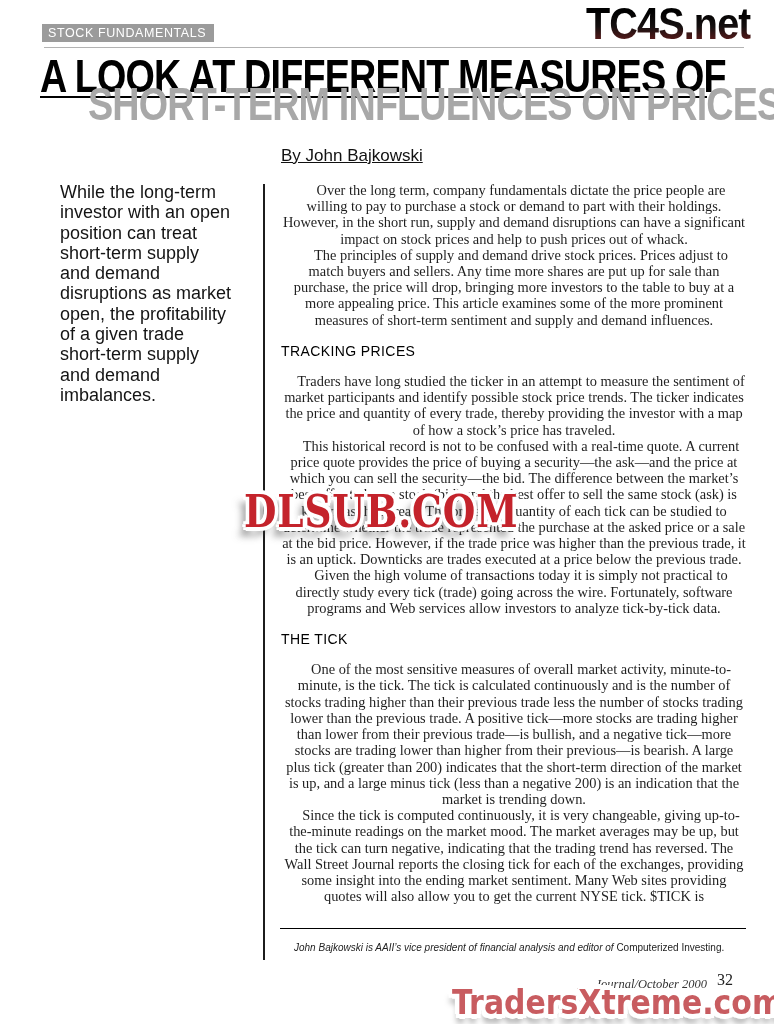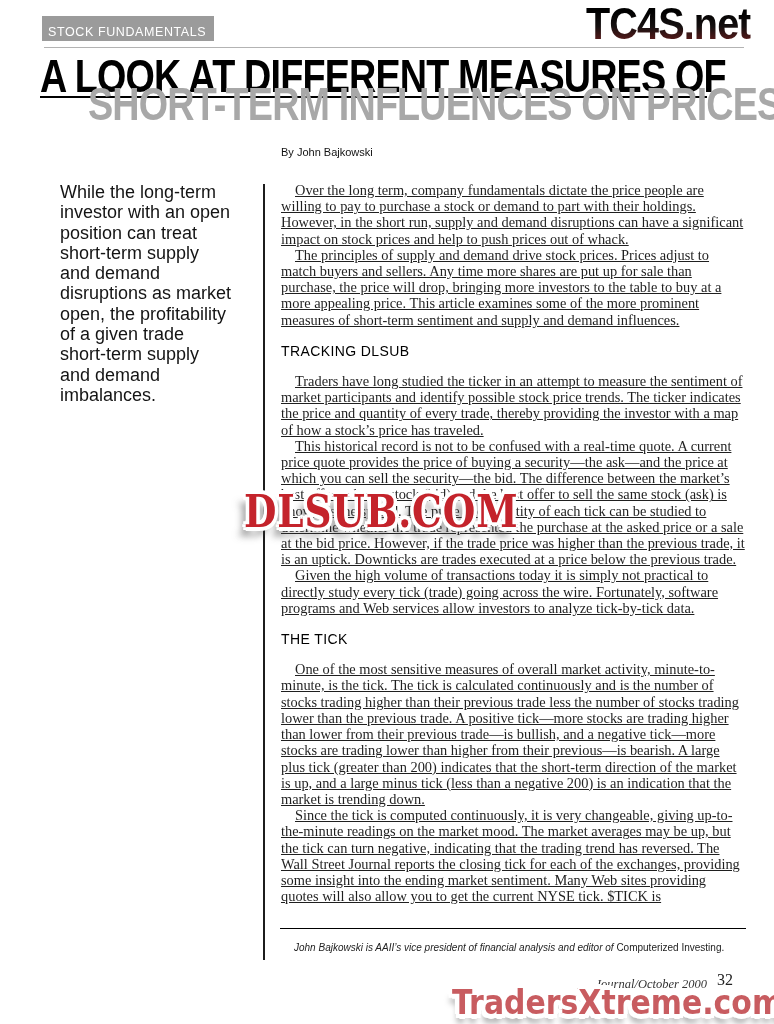--- a/index.html
+++ b/index.html
@@ -1,41 +1,41 @@
 <!DOCTYPE html>
 <html><head>
 <meta charset="utf-8">
 <style>
   html,body{margin:0;padding:0;background:#ffffff;}
   .page{position:relative;width:774px;height:1024px;background:#ffffff;overflow:hidden;
         font-family:"Liberation Sans",sans-serif;}
 
   
   .header-rule{position:absolute;left:44px;top:47px;width:700px;height:1px;background:#b3b3b3;}
-  .category-badge{position:absolute;left:42px;top:16px;background:#9b9b9b;color:#ffffff;
-        font-size:12.5px;letter-spacing:.6px;padding:9px 8px 2px 6px;line-height:14px;}
+  .category-badge{position:absolute;left:42px;top:24px;background:#9b9b9b;color:#ffffff;
+        font-size:12.5px;letter-spacing:.6px;padding:2px 8px 2px 6px;line-height:14px;}
   .title-l1{position:absolute;left:40px;top:49px;font-size:46px;font-weight:bold;color:#000;
         letter-spacing:-1px;white-space:nowrap;transform:scaleX(.82);transform-origin:0 0;}
   .title-underline{position:absolute;left:40px;top:96px;width:667px;height:2px;background:#000;}
   .title-l2{position:absolute;left:88px;top:77px;font-size:46px;font-weight:bold;color:#a8a8a8;
         letter-spacing:-1px;white-space:nowrap;transform:scaleX(.82);transform-origin:0 0;z-index:2;}
 
-  .byline{position:absolute;left:281px;top:146px;font-size:11px;color:#111;}
+  .byline{position:absolute;left:281px;top:146px;font-size:17px;color:#111;text-decoration:underline;}
 
   
   .pull-quote{position:absolute;left:60px;top:182px;width:200px;font-size:18px;
         line-height:20.3px;color:#141414;}
   .pull-quote span{display:block;}
 
   .v-divider{position:absolute;left:263px;top:184px;width:2px;height:776px;background:#1c1c1c;}
 
   
   .article{position:absolute;left:281px;top:182px;width:466px;
         font-family:"Liberation Serif",serif;font-size:14.4px;line-height:16.2px;color:#1f1f1f;}
-  .article p{margin:0;text-indent:14px;text-align:left;text-decoration:underline;}
+  .article p{margin:0;text-indent:14px;text-align:center;}
   .article h3{font-family:"Liberation Sans",sans-serif;font-size:14px;font-weight:400;
         letter-spacing:.4px;color:#000;margin:15px 0 14px 0;}
 
   .foot-rule{position:absolute;left:280px;top:928px;width:466px;height:1px;background:#000;}
   .footnote{position:absolute;left:280px;top:937px;width:482px;font-size:10px;
         line-height:22px;color:#222;}
   .footnote .fn-italic{font-style:italic;}
   .footnote .fn-indent{display:inline-block;width:14px;}
 
   .footer-journal{position:absolute;left:540px;top:977px;width:167px;text-align:right;
@@ -89,21 +89,21 @@
     <span>and demand</span>
     <span>imbalances.</span>
   </div>
 
   <div class="v-divider"></div>
 
   <div class="article">
     <p>Over the long term, company fundamentals dictate the price people are willing to pay to purchase a stock or demand to part with their holdings. However, in the short run, supply and demand disruptions can have a significant impact on stock prices and help to push prices out of whack.</p>
     <p>The principles of supply and demand drive stock prices. Prices adjust to match buyers and sellers. Any time more shares are put up for sale than purchase, the price will drop, bringing more investors to the table to buy at a more appealing price. This article examines some of the more prominent measures of short-term sentiment and supply and demand influences.</p>
 
-    <h3>TRACKING DLSUB</h3>
+    <h3>TRACKING PRICES</h3>
     <p>Traders have long studied the ticker in an attempt to measure the sentiment of market participants and identify possible stock price trends. The ticker indicates the price and quantity of every trade, thereby providing the investor with a map of how a stock’s price has traveled.</p>
     <p>This historical record is not to be confused with a real-time quote. A current price quote provides the price of buying a security—the ask—and the price at which you can sell the security—the bid. The difference between the market’s best offer to buy a stock (bid) and the best offer to sell the same stock (ask) is known as the spread. The price and quantity of each tick can be studied to determine whether the trade represented the purchase at the asked price or a sale at the bid price. However, if the trade price was higher than the previous trade, it is an uptick. Downticks are trades executed at a price below the previous trade.</p>
     <p>Given the high volume of transactions today it is simply not practical to directly study every tick (trade) going across the wire. Fortunately, software programs and Web services allow investors to analyze tick-by-tick data.</p>
 
     <h3>THE TICK</h3>
     <p>One of the most sensitive measures of overall market activity, minute-to-minute, is the tick. The tick is calculated continuously and is the number of stocks trading higher than their previous trade less the number of stocks trading lower than the previous trade. A positive tick—more stocks are trading higher than lower from their previous trade—is bullish, and a negative tick—more stocks are trading lower than higher from their previous—is bearish. A large plus tick (greater than 200) indicates that the short-term direction of the market is up, and a large minus tick (less than a negative 200) is an indication that the market is trending down.</p>
     <p>Since the tick is computed continuously, it is very changeable, giving up-to-the-minute readings on the market mood. The market averages may be up, but the tick can turn negative, indicating that the trading trend has reversed. The Wall Street Journal reports the closing tick for each of the exchanges, providing some insight into the ending market sentiment. Many Web sites providing quotes will also allow you to get the current NYSE tick. $TICK is</p>
   </div>
 
   <div class="foot-rule"></div>

